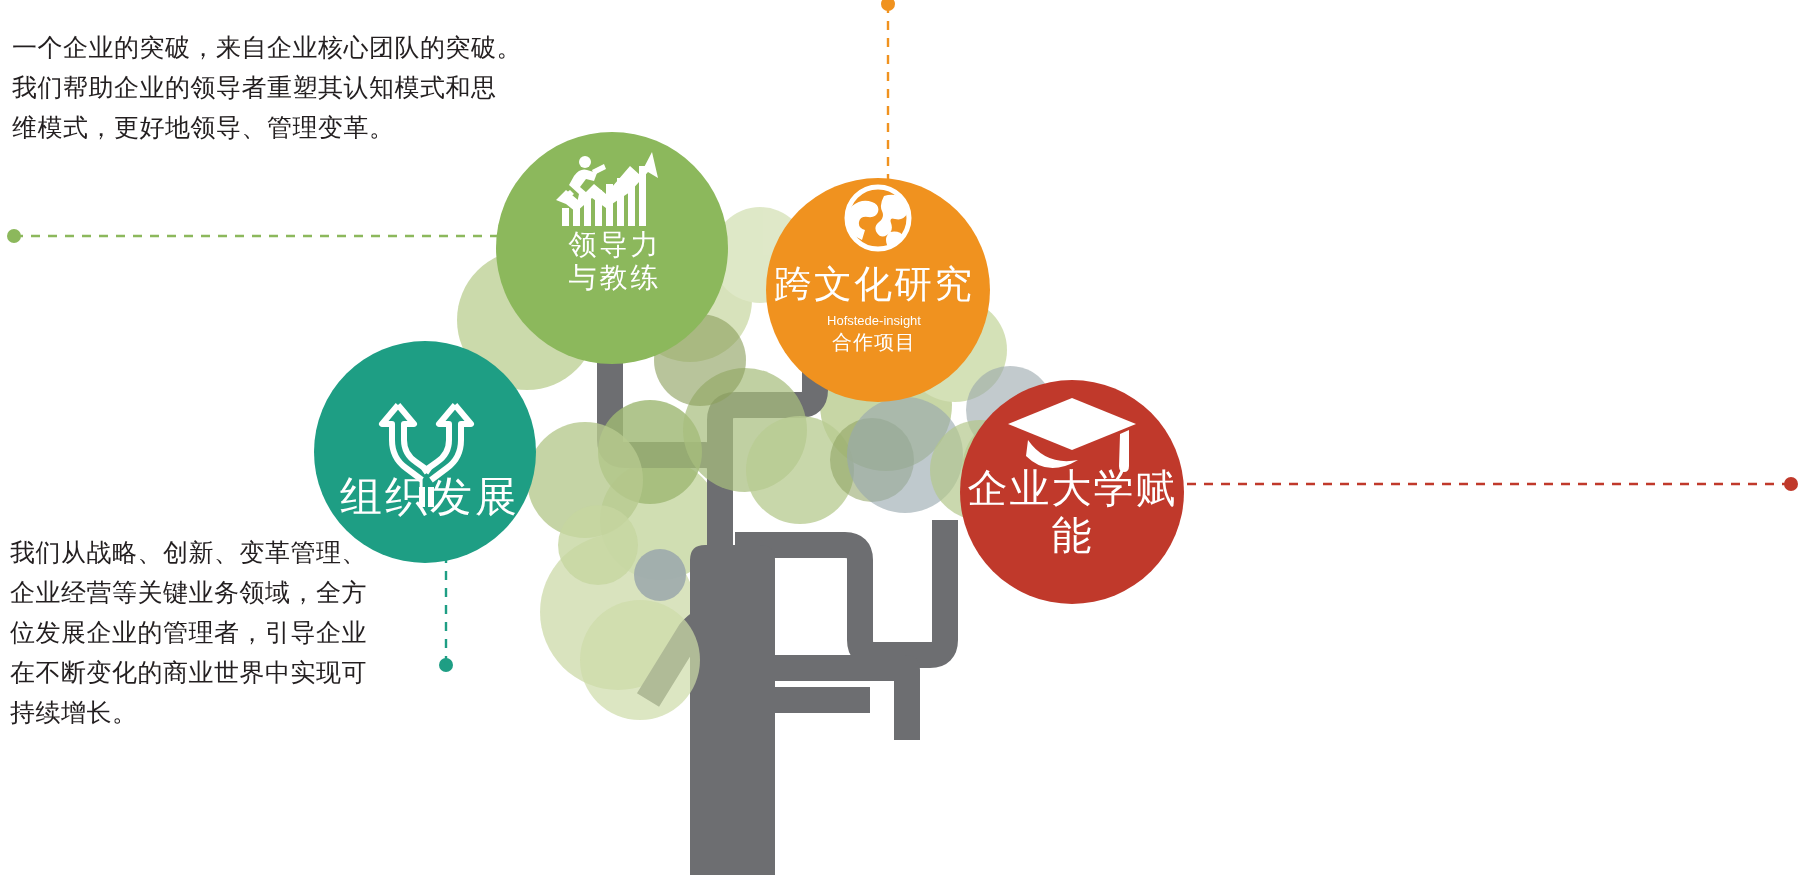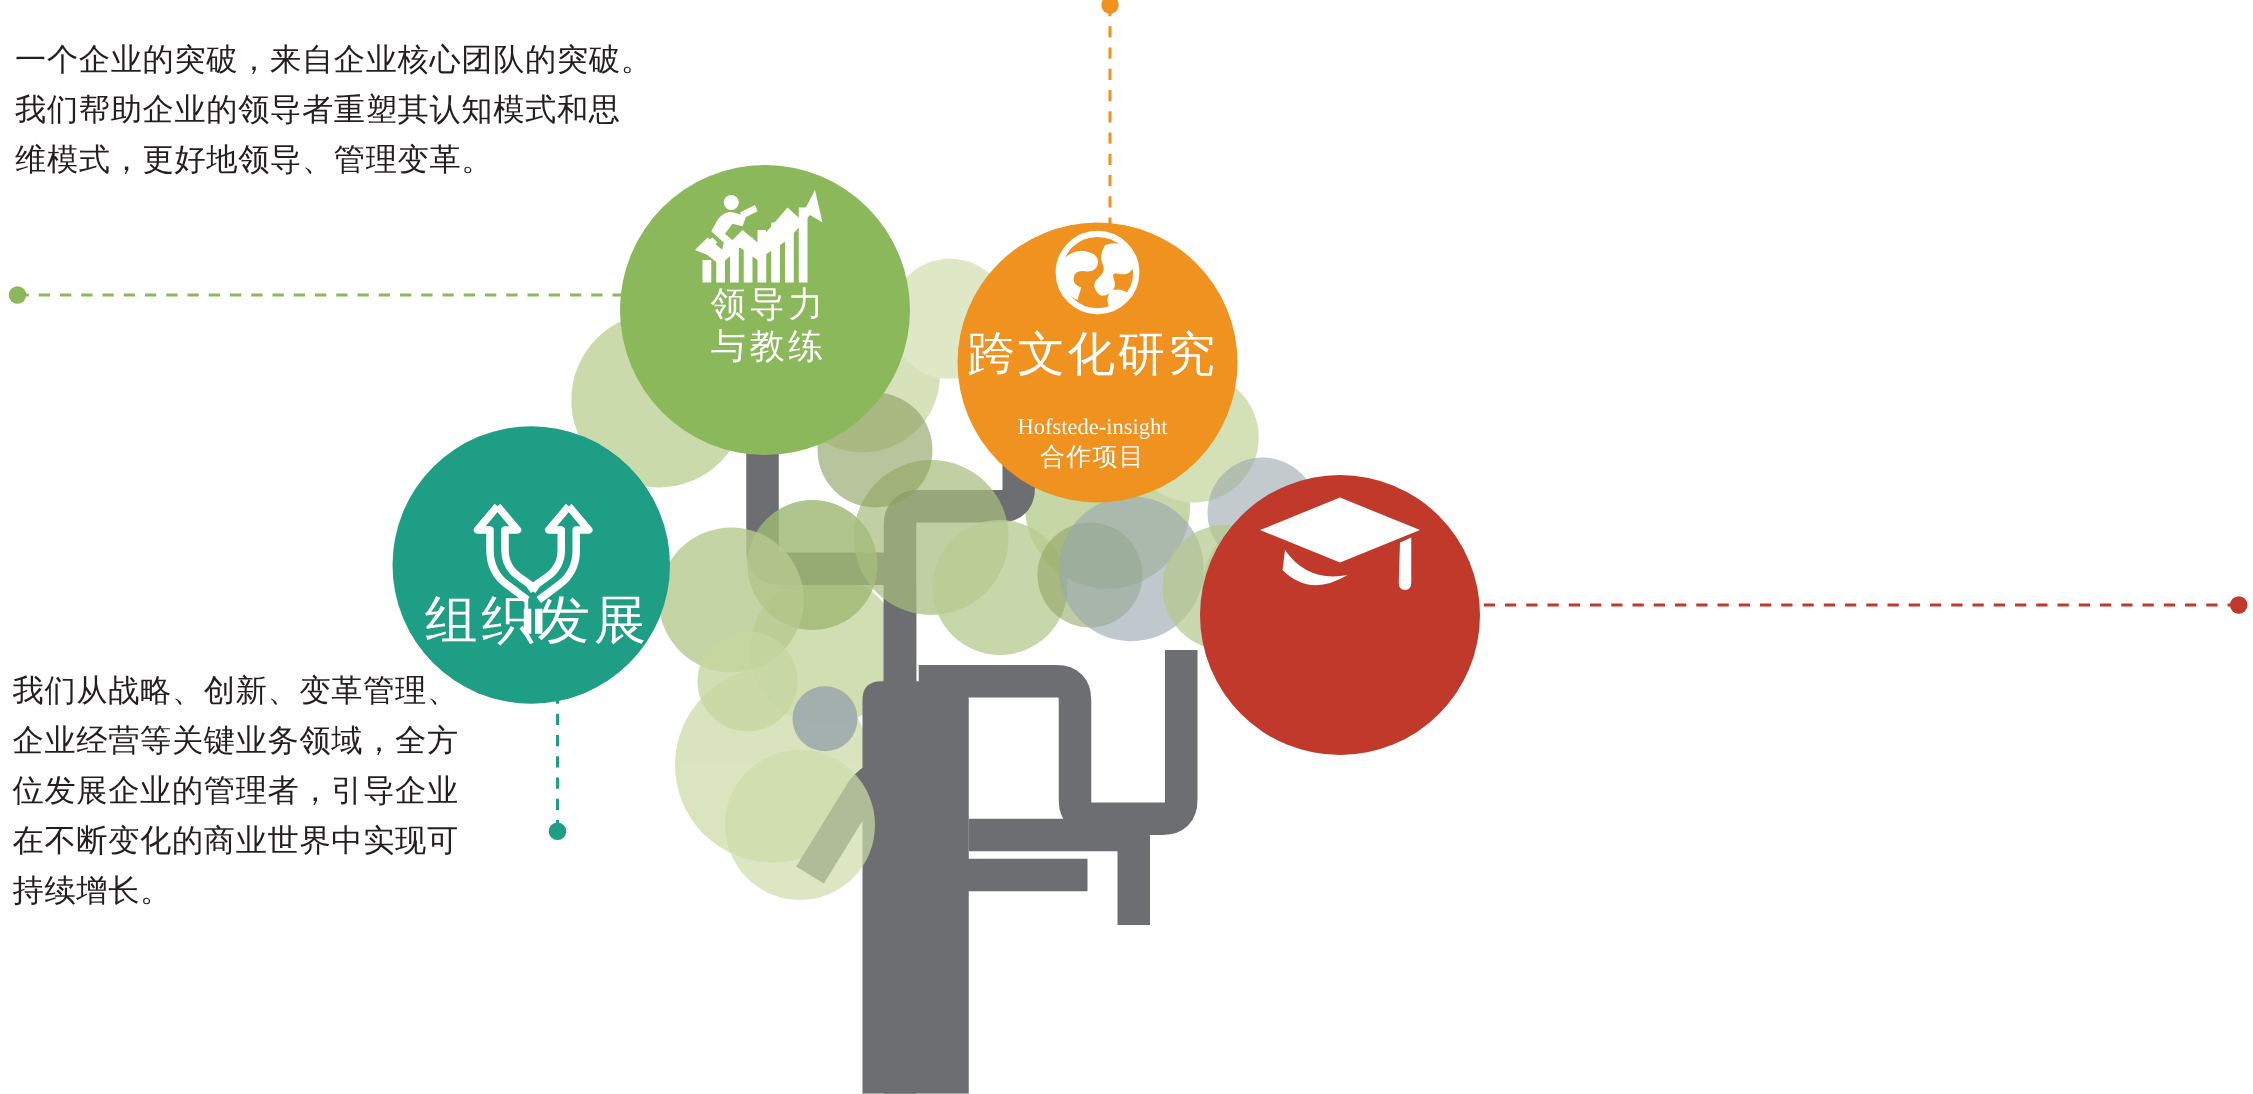--- a/index.html
+++ b/index.html
@@ -13,21 +13,21 @@
   #stage{position:absolute;left:0;top:0;width:1802px;height:875px;}
 
   
   .para{
     position:absolute;
     color:#231f20;
     font-size:25px;
     line-height:40px;
     letter-spacing:0.5px;
     white-space:pre-line;
-    font-family:Liberation Sans, sans-serif;
+    font-family:Liberation Serif, serif;
   }
   #txt-leadership{ left:12px;  top:28px;  width:560px; }
   #txt-culture   { left:905px; top:34px;  width:700px; }
   #txt-academy   { left:1195px;top:273px; width:400px; }
   #txt-orgdev    { left:10px;  top:533px; width:400px; }
 
   
   svg#art{position:absolute;left:0;top:0;width:1802px;height:875px;}
 
   
@@ -37,22 +37,22 @@
     text-align:center;
     font-family:"Liberation Serif","DejaVu Serif",serif;
     line-height:1.18;
     pointer-events:none;
     text-shadow:0 0 1px rgba(0,0,0,.05);
   }
   #lbl-leadership{ left:500px; top:228px; width:230px; font-size:28px; letter-spacing:3px;}
   #lbl-orgdev    { left:315px; top:437px; width:230px; font-size:42px; letter-spacing:3px;margin-top:36px;}
   #lbl-culture   { left:759px; top:262px; width:230px; font-size:38px; letter-spacing:2px;}
   #lbl-culture .sub{
-     display:block;font-family:Liberation Serif, serif;
-     font-size:18px;letter-spacing:0px;margin-top:22px;line-height:1.35;
+     display:block;font-family:Liberation Sans, sans-serif;
+     font-size:13px;letter-spacing:0px;margin-top:5px;line-height:1.35;
   }
   #lbl-culture .sub2{
      display:block;font-family:"Liberation Serif","DejaVu Serif",serif;
      font-size:20px;letter-spacing:1px;line-height:1.35;
   }
   #lbl-academy   { left:965px; top:465px; width:215px; font-size:40px; letter-spacing:2px;}
 </style>
 </head>
 <body>
 
@@ -212,20 +212,24 @@
   </div>
 
   <div class="clabel" id="lbl-culture">
     <span>跨文化研究</span>
     <span class="sub">Hofstede-insight</span>
     <span class="sub2">合作项目</span>
   </div>
 
   <div class="clabel" id="lbl-orgdev">组织发展</div>
 
+  <div class="clabel" id="lbl-academy">
+    <span>企业大学赋</span><br>
+    <span>能</span>
+  </div>
 
   <div class="para" id="txt-leadership">一个企业的突破，来自企业核心团队的突破。
 我们帮助企业的领导者重塑其认知模式和思
 维模式，更好地领导、管理变革。</div>
 
 
 
   <div class="para" id="txt-orgdev">我们从战略、创新、变革管理、
 企业经营等关键业务领域，全方
 位发展企业的管理者，引导企业

